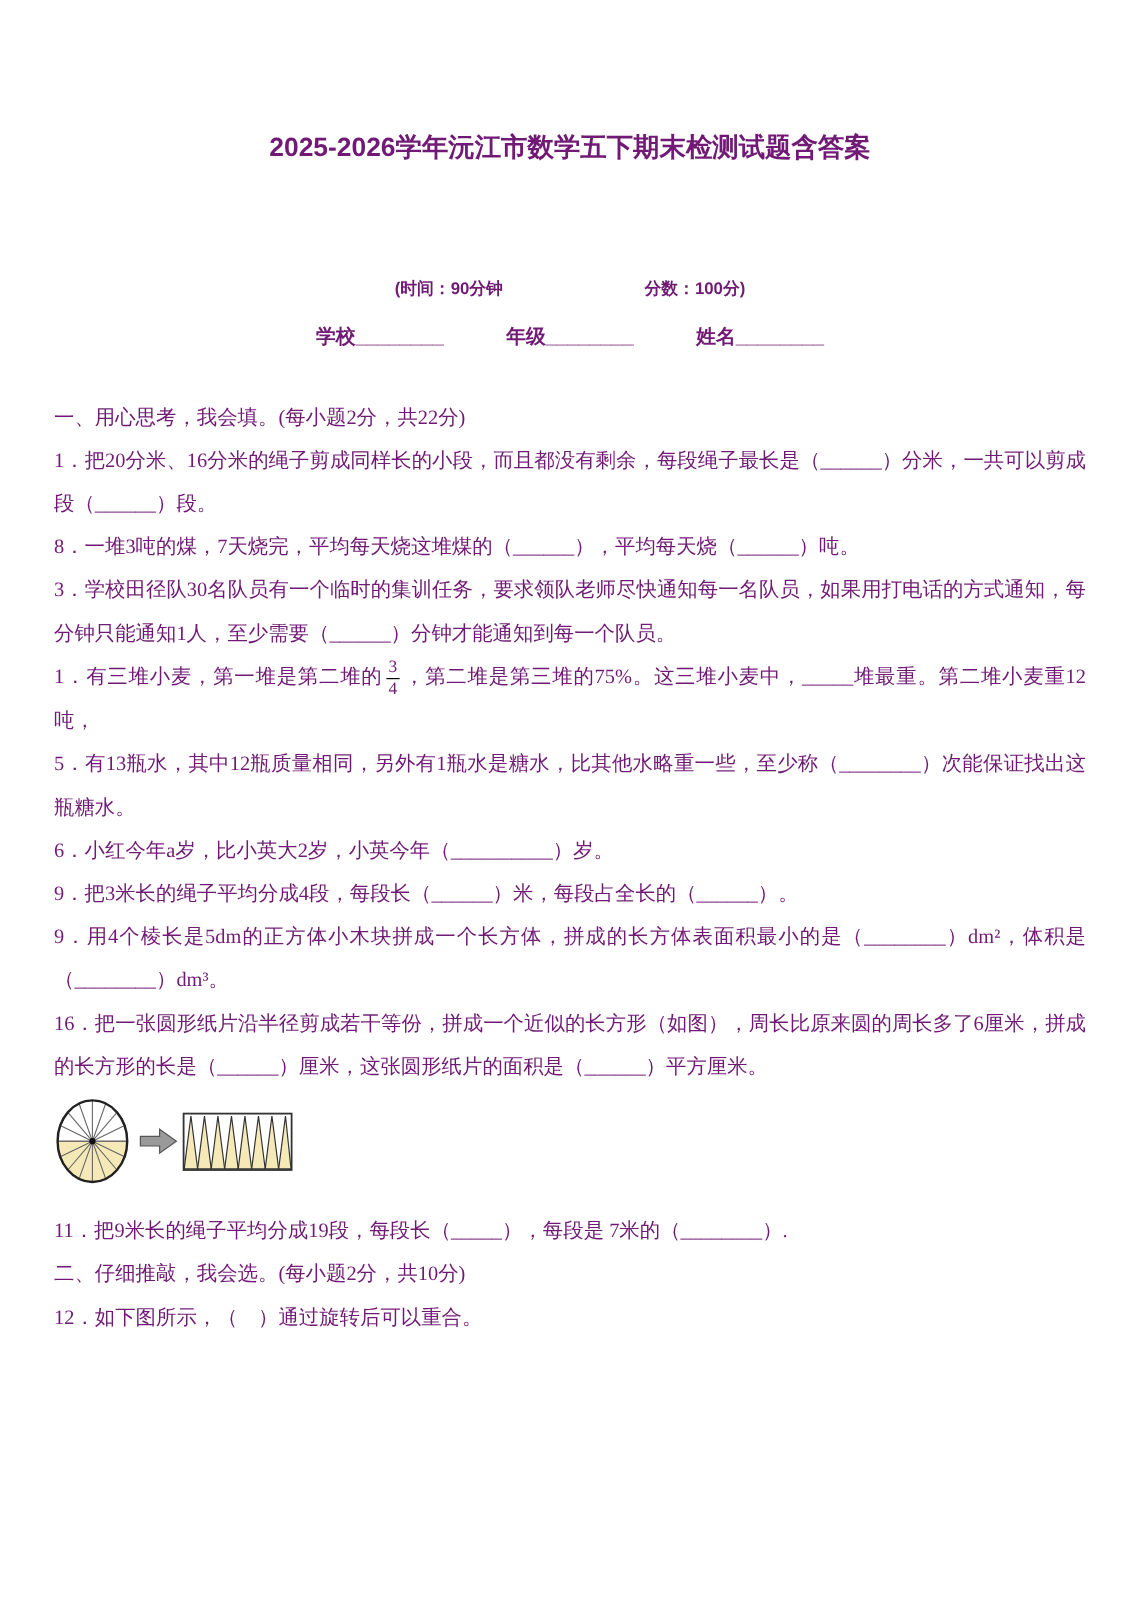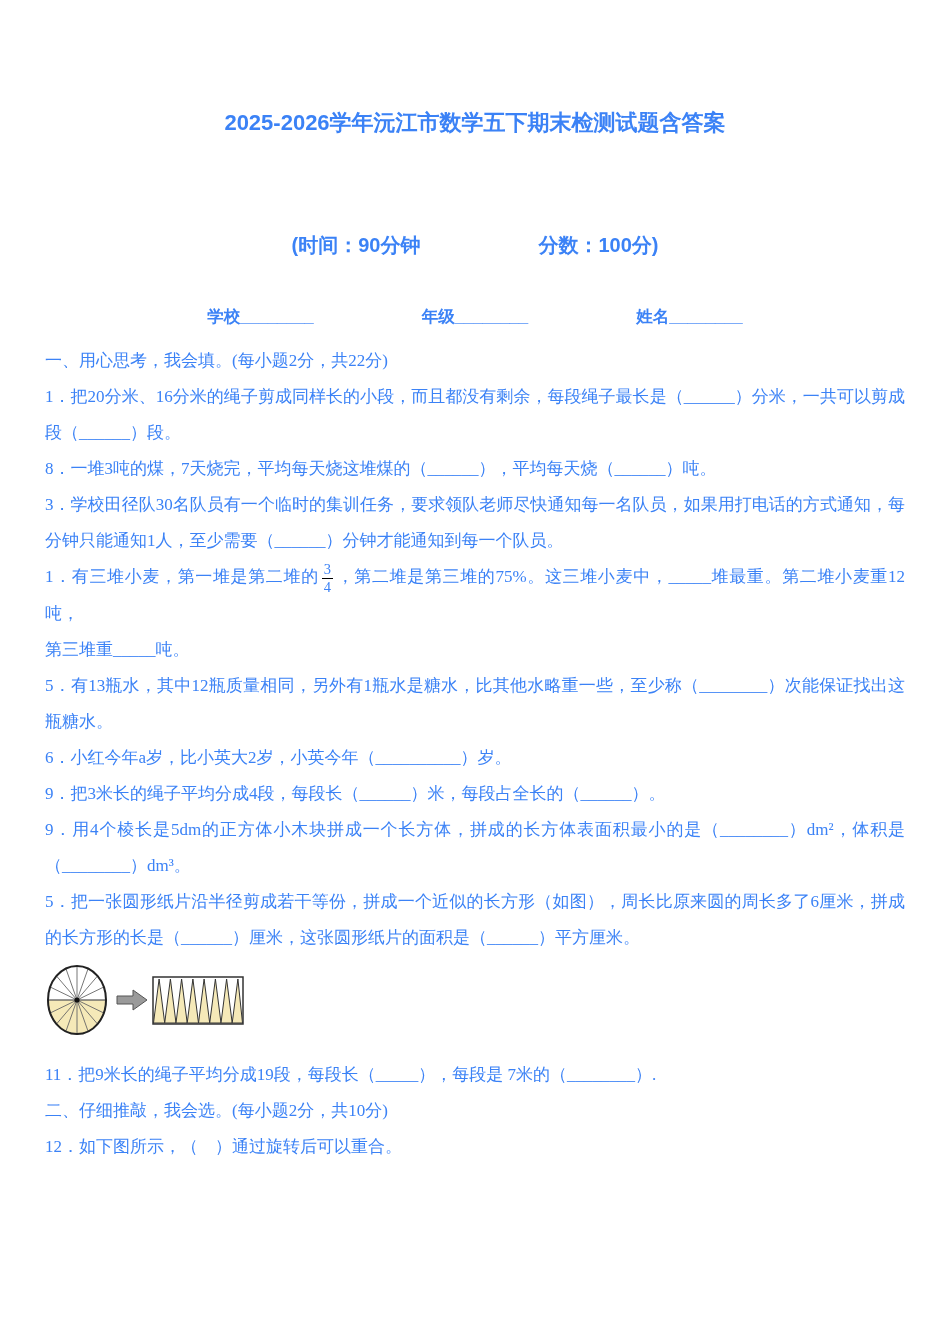--- a/index.html
+++ b/index.html
@@ -1,53 +1,53 @@
 <!DOCTYPE html>
 <html><head>
 <meta charset="utf-8">
 <style>
   html,body { margin:0; padding:0; background:#ffffff; }
   .page {
     width:950px; height:1344px;
     box-sizing:border-box;
     padding:110px 45px 0 45px;
     background:#ffffff;
-    color:#3b82f6;
+    color:#701a75;
     font-family:"Liberation Serif","DejaVu Serif",serif;
     position:relative;
     overflow:hidden;
   }
   .title {
     margin:0;
     text-align:center;
     font-family:"Liberation Sans","DejaVu Sans",sans-serif;
     font-weight:bold;
     font-size:22px;
     line-height:1.2;
   }
   .meta-line {
     margin-top:96px;
     display:flex;
     justify-content:center;
     gap:118px;
     font-family:"Liberation Sans","DejaVu Sans",sans-serif;
     font-weight:bold;
-    font-size:20px;
+    font-size:14px;
   }
   .fields-line {
-    margin-top:47px;
+    margin-top:20px;
     display:flex;
     justify-content:center;
-    gap:108px;
+    gap:52px;
     font-family:"Liberation Sans","DejaVu Sans",sans-serif;
     font-weight:bold;
     font-size:16.5px;
   }
   .exam-body {
-    margin-top:15px;
+    margin-top:38px;
     font-size:17px;
     line-height:36px;
     text-align:justify;
   }
   .exam-body p { margin:0; }
   .section-heading { text-align:left; }
   .frac {
     display:inline-flex;
     flex-direction:column;
     align-items:center;
@@ -82,27 +82,26 @@
     <p class="section-heading">一、用心思考，我会填。(每小题2分，共22分)</p>
 
     <p class="q">1．把20分米、16分米的绳子剪成同样长的小段，而且都没有剩余，每段绳子最长是（______）分米，一共可以剪成段（______）段。</p>
     <p class="q">8．一堆3吨的煤，7天烧完，平均每天烧这堆煤的（______），平均每天烧（______）吨。</p>
     <p class="q">3．学校田径队30名队员有一个临时的集训任务，要求领队老师尽快通知每一名队员，如果用打电话的方式通知，每分钟只能通知1人，至少需要（______）分钟才能通知到每一个队员。</p>
 
     <p class="q"><span>1．有三堆小麦，第一堆是第二堆的</span><span class="frac">
           <span class="num">3</span>
           <span class="den">4</span>
         </span><span>，第二堆是第三堆的75%。这三堆小麦中，_____堆最重。第二堆小麦重12吨，</span></p>
-    <p class="q">第三堆重_____吨。</p>
 
     <p class="q">5．有13瓶水，其中12瓶质量相同，另外有1瓶水是糖水，比其他水略重一些，至少称（________）次能保证找出这瓶糖水。</p>
     <p class="q">6．小红今年a岁，比小英大2岁，小英今年（__________）岁。</p>
     <p class="q">9．把3米长的绳子平均分成4段，每段长（______）米，每段占全长的（______）。</p>
     <p class="q">9．用4个棱长是5dm的正方体小木块拼成一个长方体，拼成的长方体表面积最小的是（________）dm²，体积是（________）dm³。</p>
-    <p class="q">5．把一张圆形纸片沿半径剪成若干等份，拼成一个近似的长方形（如图），周长比原来圆的周长多了6厘米，拼成的长方形的长是（______）厘米，这张圆形纸片的面积是（______）平方厘米。</p>
+    <p class="q">16．把一张圆形纸片沿半径剪成若干等份，拼成一个近似的长方形（如图），周长比原来圆的周长多了6厘米，拼成的长方形的长是（______）厘米，这张圆形纸片的面积是（______）平方厘米。</p>
 
     <div class="diagram-row">
       <svg width="200" height="80" viewBox="0 0 200 80">
 
         <path d="M 3 38 A 29 34 0 0 0 61 38 Z" fill="#f5e9b8" stroke="#555" stroke-width="0.8"></path>
 
         <g stroke="#666" stroke-width="0.9">
           <line x1="32" y1="38" x2="61" y2="38"></line>
             <line x1="32" y1="38" x2="58.8" y2="51"></line>
           <line x1="32" y1="38" x2="52.5" y2="62"></line>

